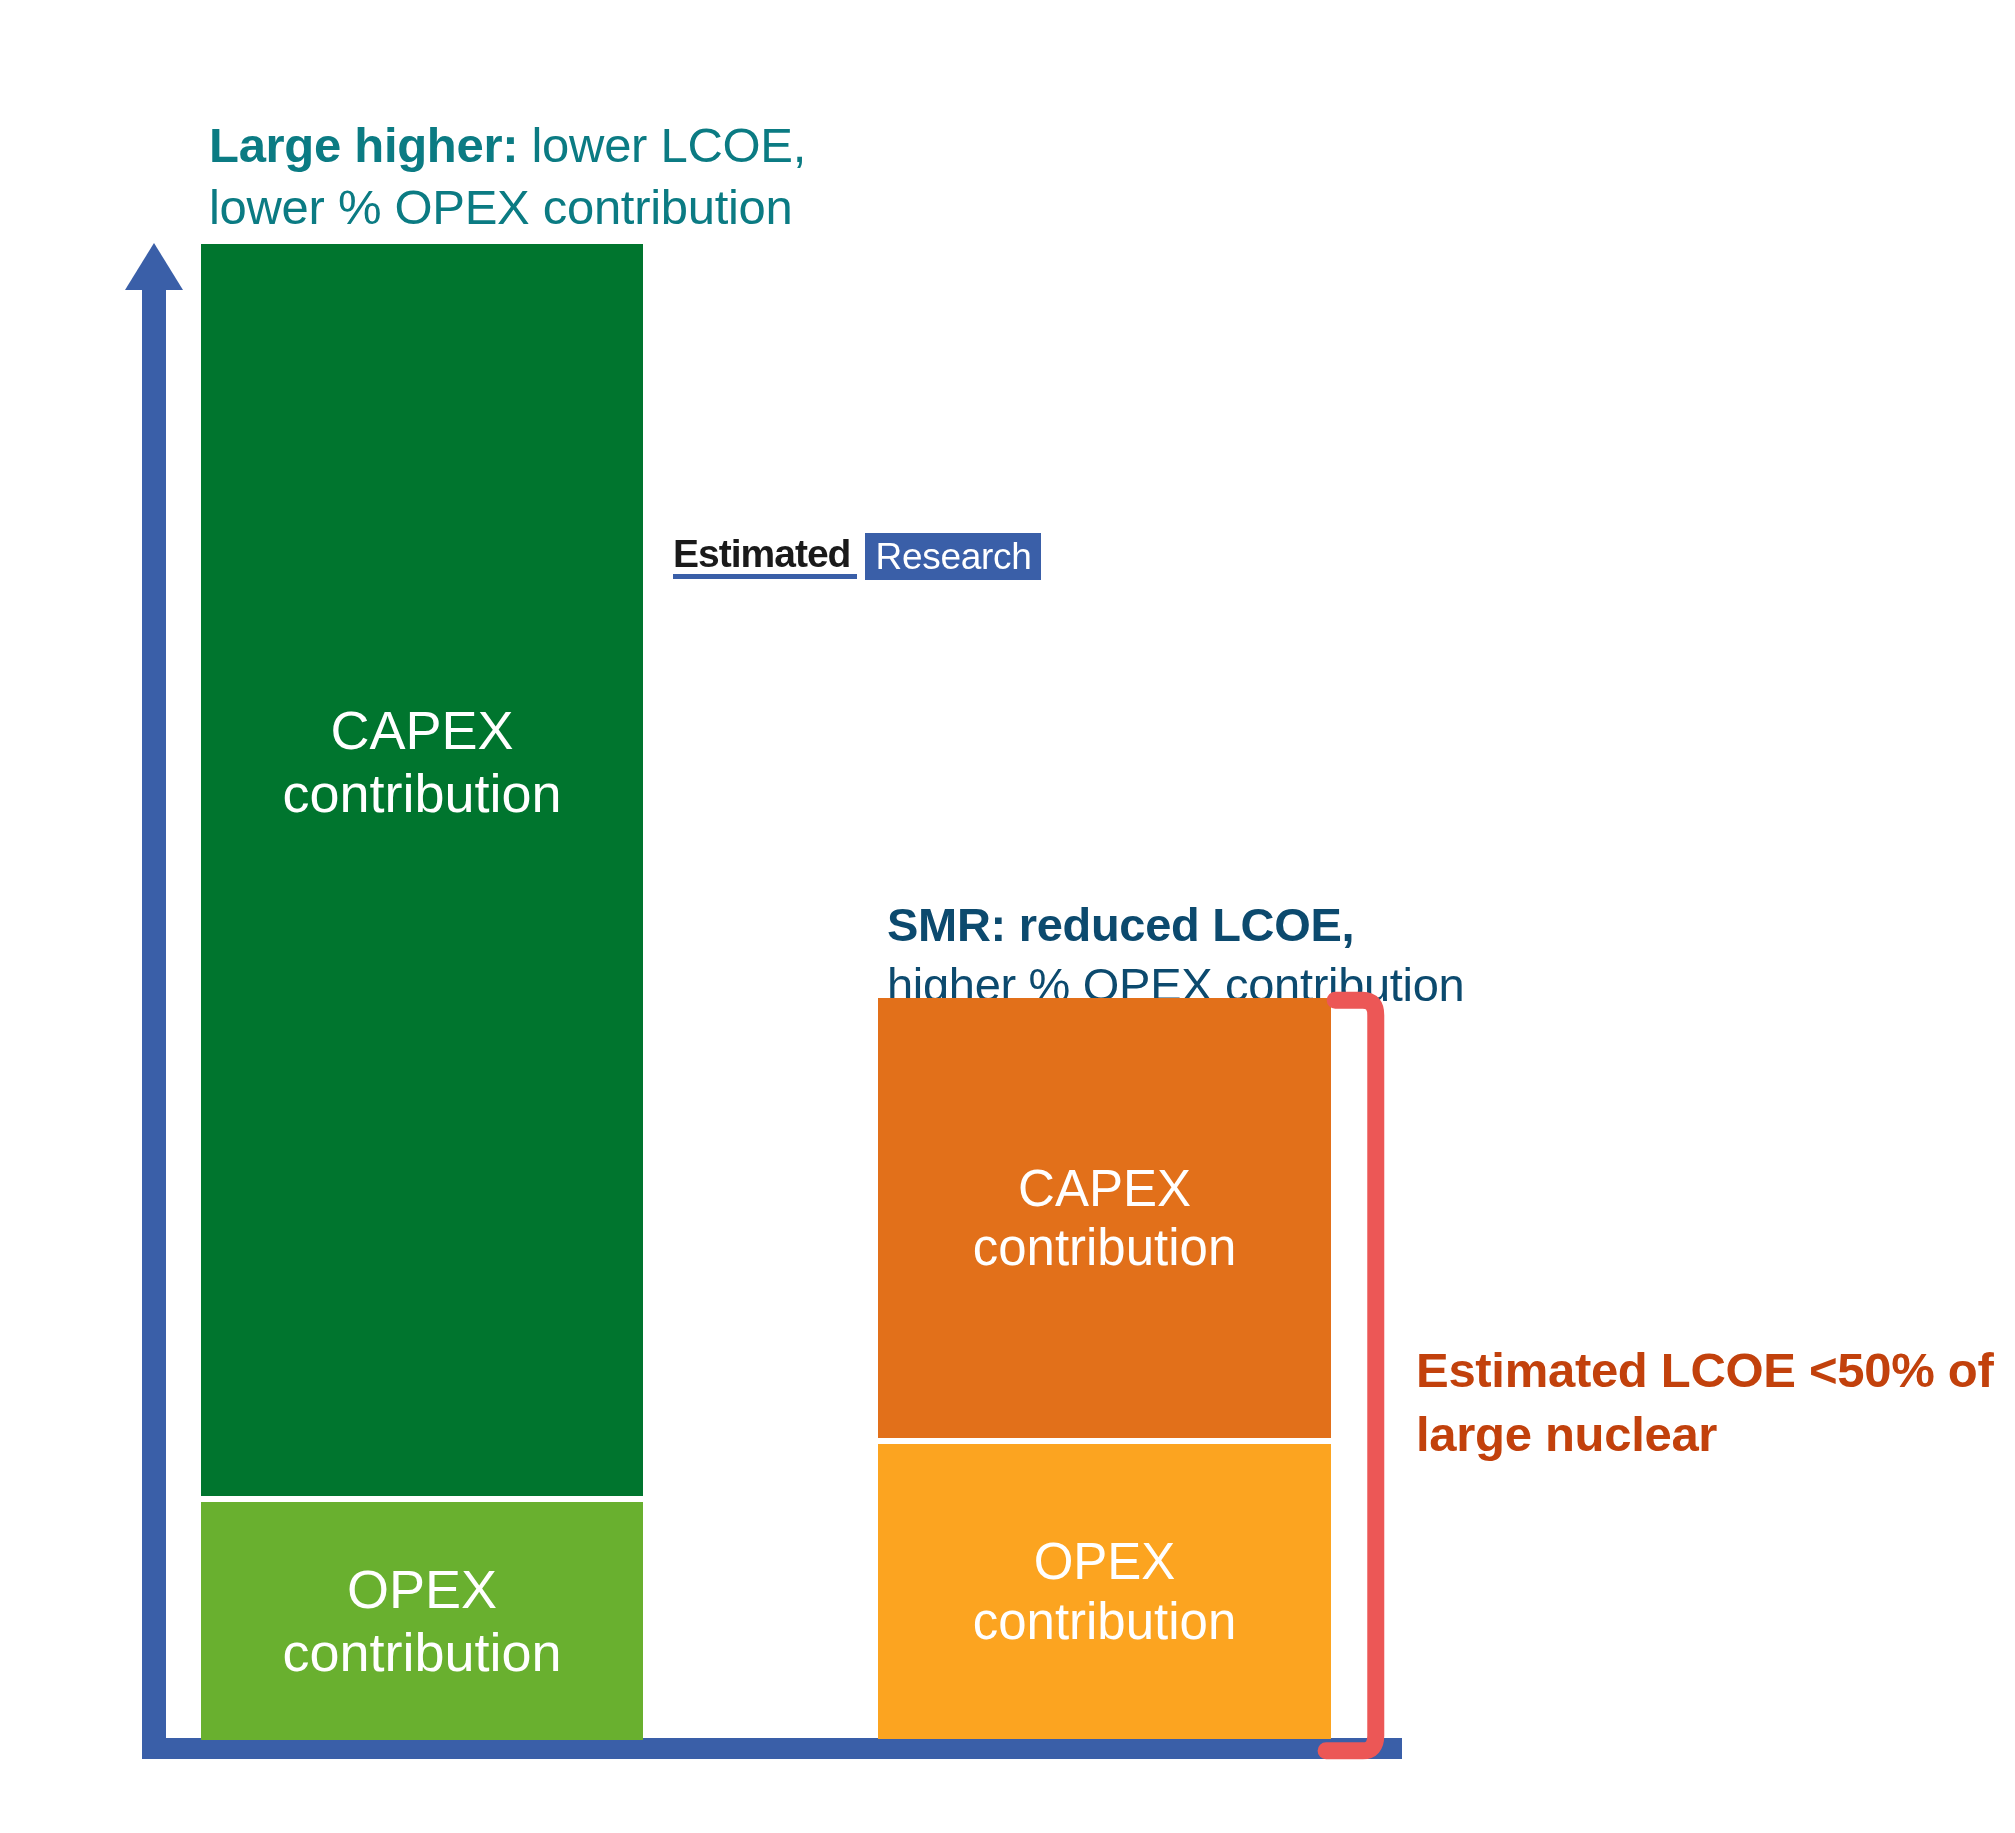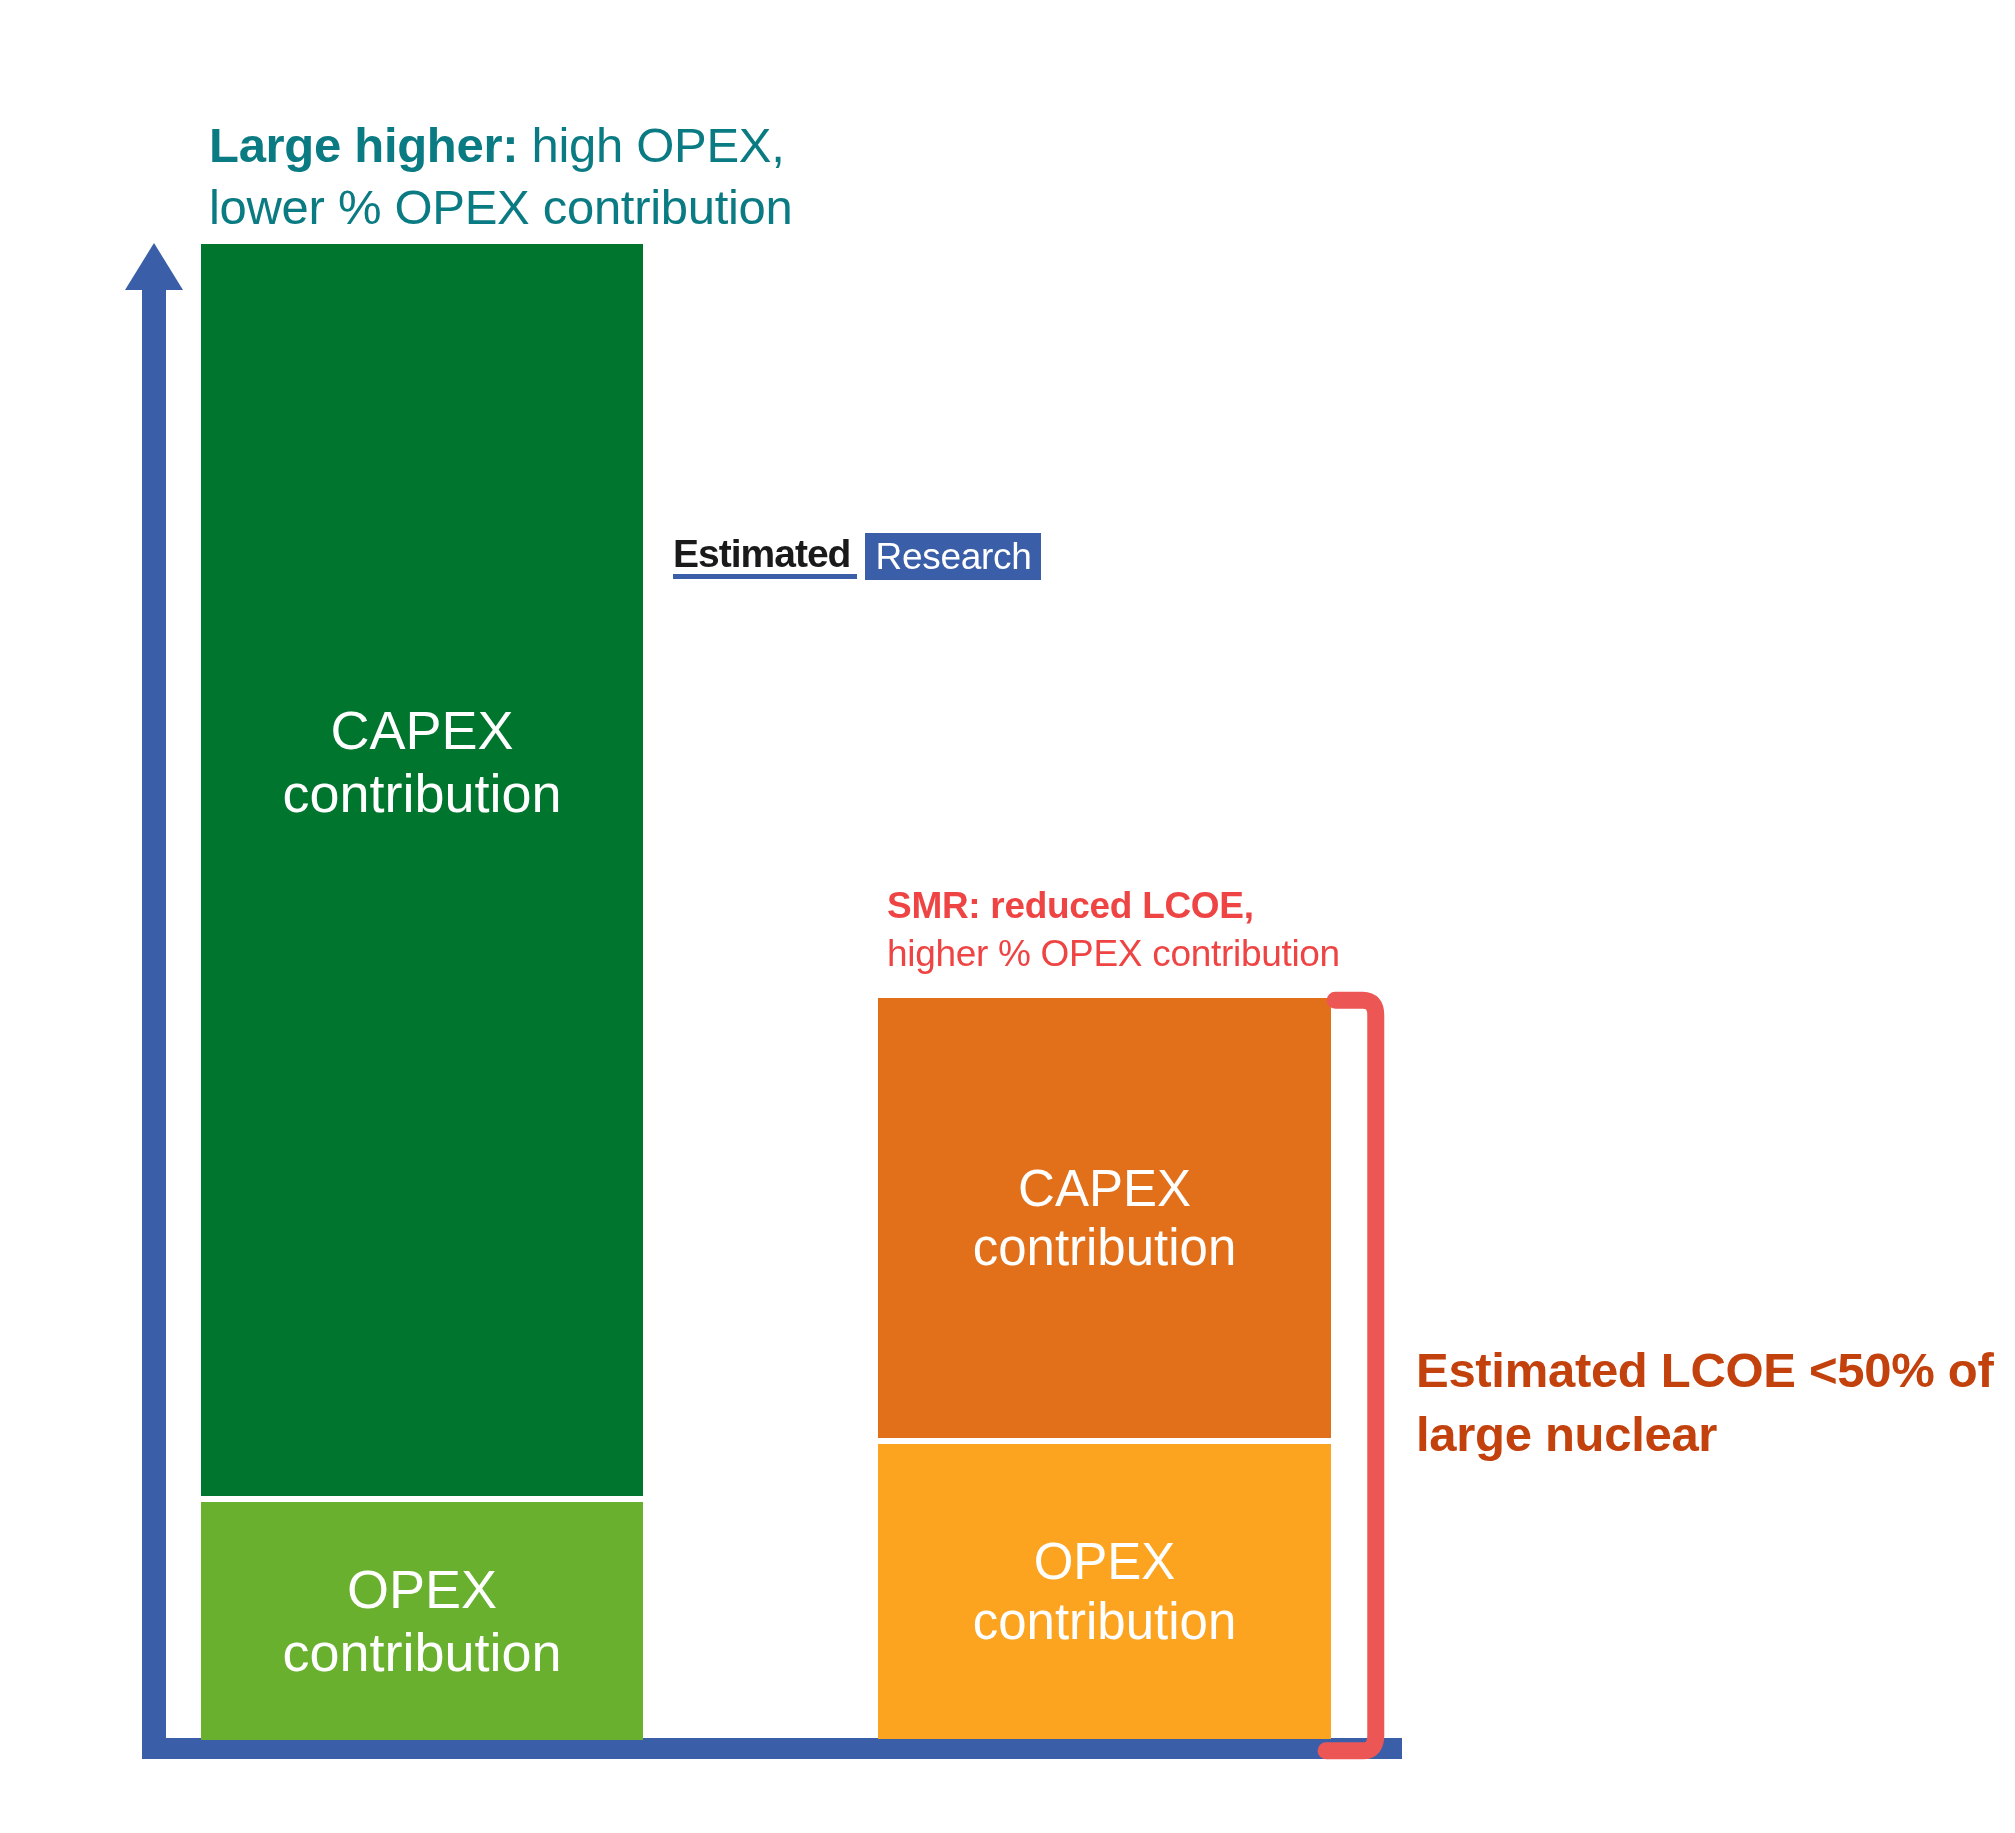--- a/index.html
+++ b/index.html
@@ -27,22 +27,22 @@
     top: 51px;
     width: 820px;
     font-size: 49px;
     color: #0B7B83;
     letter-spacing: -0.3px;
   }
   #callout-smr {
     left: 887px;
     top: 835px;
     width: 774px;
-    font-size: 37px;
-    color: #ef4444;
+    font-size: 47px;
+    color: #0c4a6e;
     letter-spacing: -0.3px;
   }
   .callout .lead { font-weight: bold; }
   .callout .rest { font-weight: normal; }
 
   #callout-bracket {
     position: absolute;
     left: 1416px;
     top: 1339px;
     width: 591px;
@@ -187,21 +187,21 @@
     height: 47px;
     box-sizing: border-box;
   }
 </style>
 </head>
 <body>
 
 <div id="stage">
 
   <div class="callout" id="callout-large">
-    <span class="lead">Large higher:</span><span class="rest"> high OPEX,
+    <span class="lead">Large higher:</span><span class="rest"> lower LCOE,
 lower % OPEX contribution</span>
   </div>
 
   <div class="callout" id="callout-smr">
     <span class="lead">SMR: reduced LCOE,</span><span class="rest">
 higher % OPEX contribution</span>
   </div>
 
   <div id="callout-bracket">Estimated LCOE &lt;50% of large nuclear</div>
 

